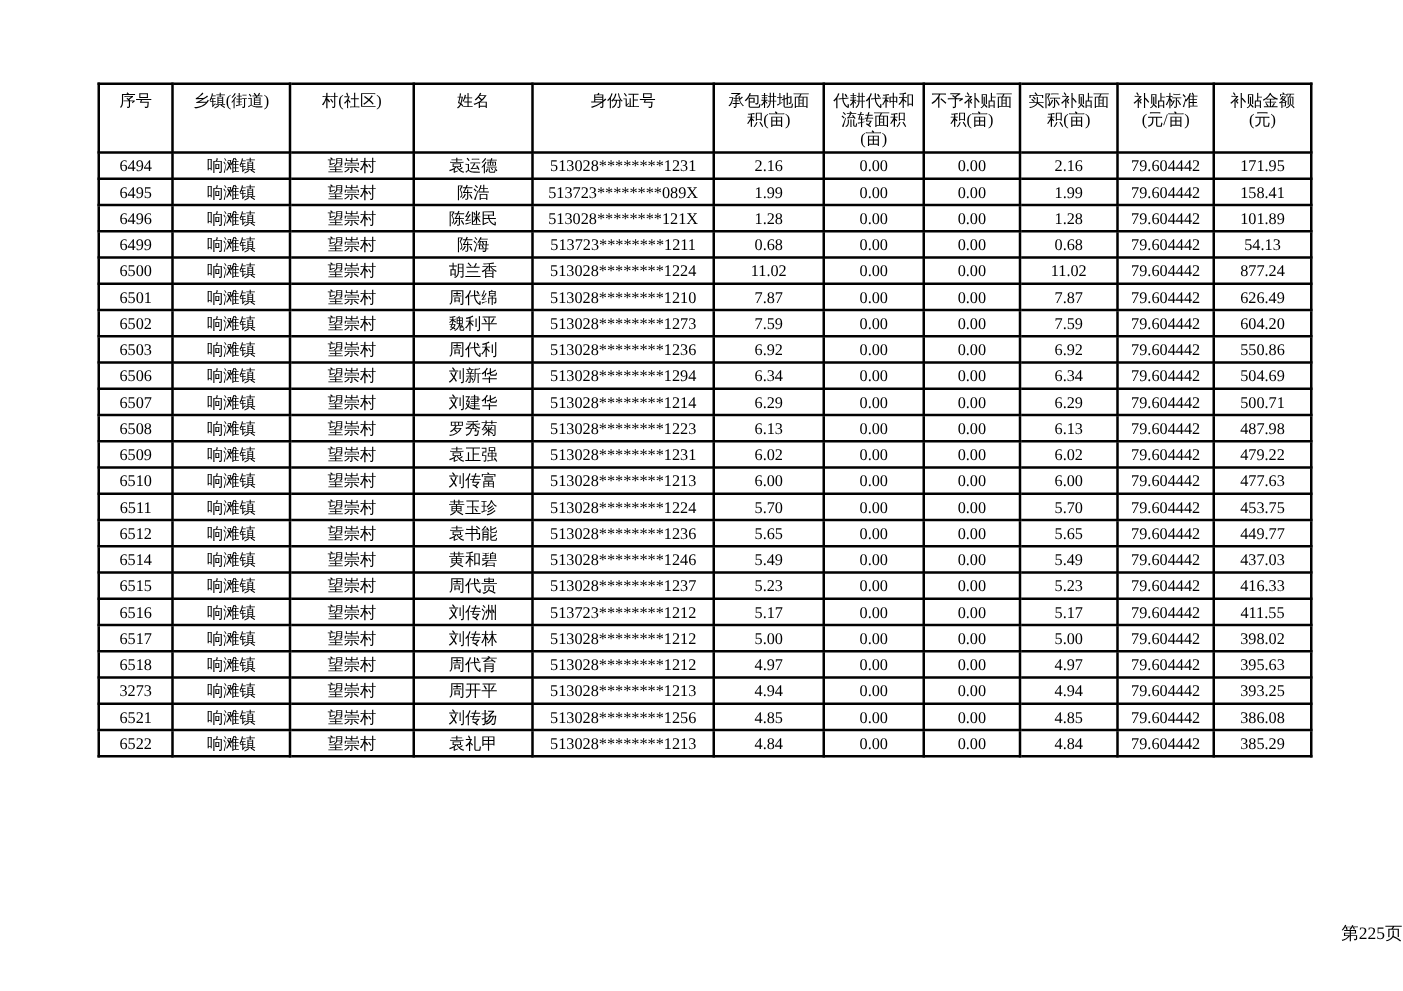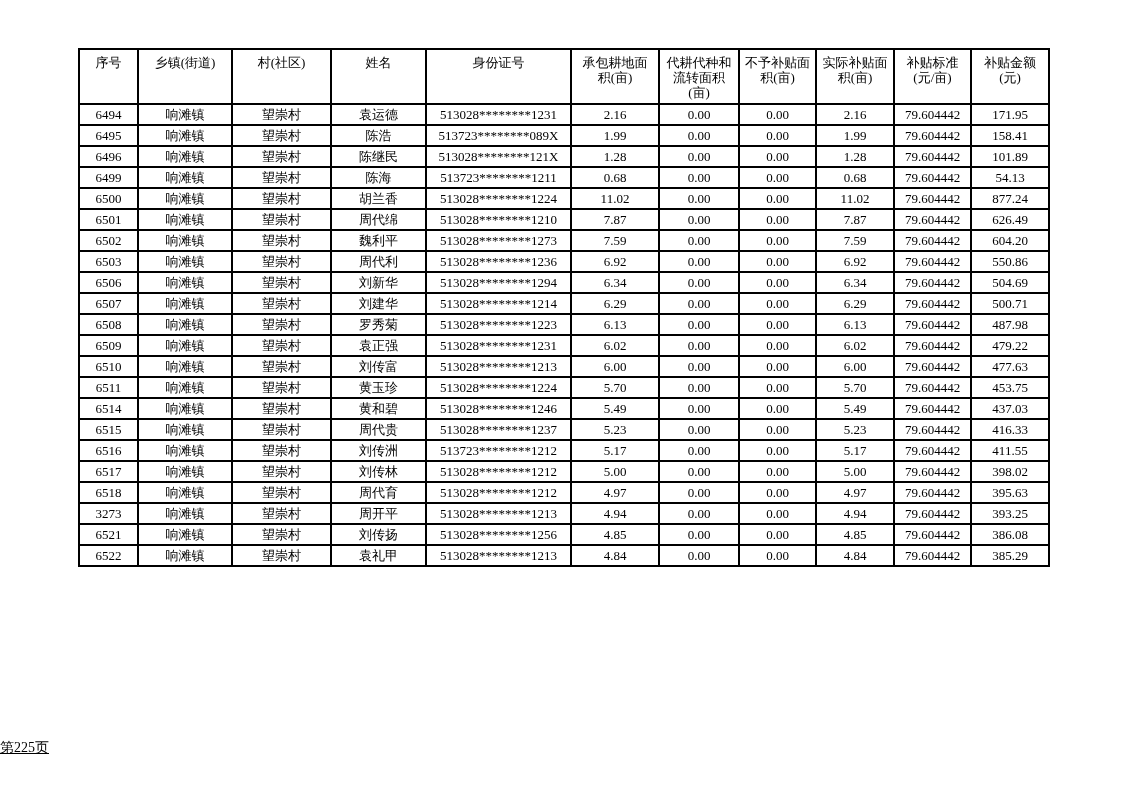--- a/index.html
+++ b/index.html
@@ -12,21 +12,21 @@
   .page {
     position: relative;
     width: 1122px;
     height: 793px;
     background: #ffffff;
     overflow: hidden;
   }
   table.subsidy {
     position: absolute;
     left: 78px;
-    top: 48px;
+    top: 66px;
     width: 972px;
     border-collapse: collapse;
     table-layout: fixed;
   }
   table.subsidy th,
   table.subsidy td {
     border: 2px solid #000000;
     text-align: center;
     overflow: hidden;
     white-space: normal;
@@ -45,24 +45,23 @@
     height: 19px;
     padding: 0 2px;
     vertical-align: middle;
     white-space: nowrap;
   }
   .footer {
     position: absolute;
     left: 0;
     top: 738px;
     width: 1122px;
-    text-align: left;
+    text-align: right;
     font-size: 14px;
     line-height: 20px;
-    text-decoration: underline;
   }
 </style>
 </head>
 <body>
 
 <div class="page">
 
   <table class="subsidy">
     <colgroup>
       <col style="width:59px">
@@ -298,20 +297,33 @@
           <td>黄玉珍</td>
           <td>513028********1224</td>
           <td>5.70</td>
           <td>0.00</td>
           <td>0.00</td>
           <td>5.70</td>
           <td>79.604442</td>
           <td>453.75</td>
         </tr>
         <tr>
+          <td>6512</td>
+          <td>响滩镇</td>
+          <td>望崇村</td>
+          <td>袁书能</td>
+          <td>513028********1236</td>
+          <td>5.65</td>
+          <td>0.00</td>
+          <td>0.00</td>
+          <td>5.65</td>
+          <td>79.604442</td>
+          <td>449.77</td>
+        </tr>
+        <tr>
           <td>6514</td>
           <td>响滩镇</td>
           <td>望崇村</td>
           <td>黄和碧</td>
           <td>513028********1246</td>
           <td>5.49</td>
           <td>0.00</td>
           <td>0.00</td>
           <td>5.49</td>
           <td>79.604442</td>

